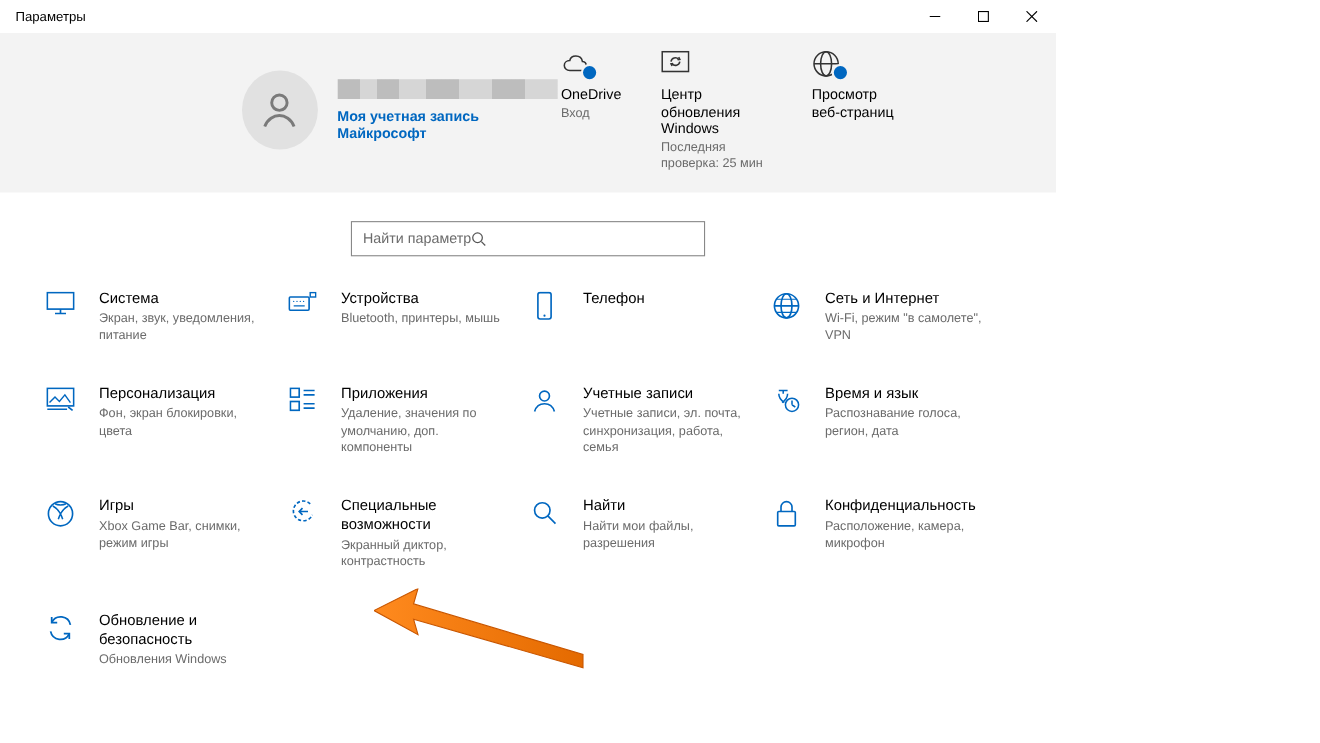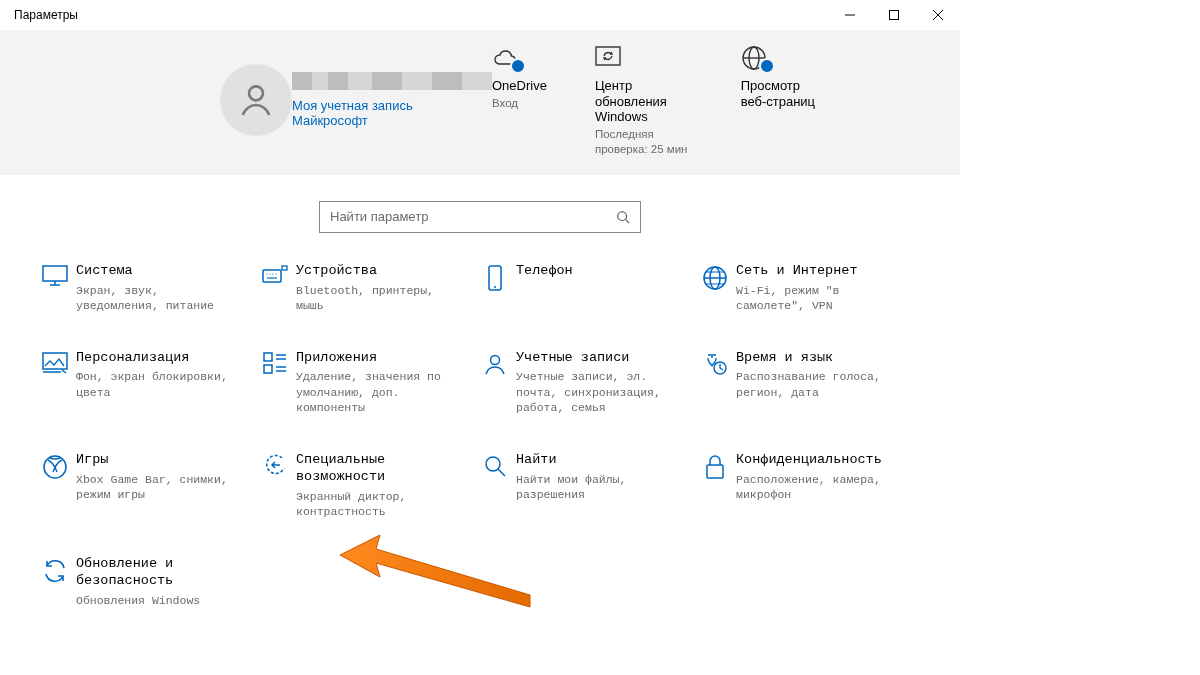--- a/index.html
+++ b/index.html
@@ -40,21 +40,23 @@
 
   .header {
     background: #f3f3f3;
     padding: 14px 40px 18px 40px;
     display: flex;
     justify-content: space-between;
   }
   .profile-block {
     display: flex;
     align-items: center;
+    gap: 18px;
     margin-left: 180px;
+    font-weight: bold;
   }
   .avatar-circle {
     width: 72px;
     height: 72px;
     border-radius: 50%;
     background: #e1e1e1;
     display: flex;
     align-items: center;
     justify-content: center;
     color: #7a7a7a;
@@ -66,21 +68,21 @@
     margin-bottom: 8px;
   }
   .profile-link {
     color: #0067c0;
     font-size: 13px;
     cursor: pointer;
   }
 
   .status-tiles {
     display: flex;
-    gap: 48px;
+    gap: 36px;
     margin-right: 100px;
   }
   .status-tile {
     max-width: 140px;
     font-size: 12px;
   }
   .status-tile .st-icon {
     height: 28px;
     display: flex;
     align-items: center;
@@ -105,41 +107,39 @@
     display: flex;
     justify-content: center;
     padding: 26px 0 30px 0;
   }
   .search-box {
     width: 300px;
     height: 30px;
     border: 1px solid #888;
     display: flex;
     align-items: center;
-    justify-content: space-between;
     padding: 0 10px;
     font-size: 13px;
     color: #6b6b6b;
     background: #fff;
   }
 
   .grid {
     display: grid;
     grid-template-columns: repeat(4, 220px);
     column-gap: 0;
     row-gap: 36px;
     justify-content: center;
     padding: 0 0 20px 0;
   }
   .tile {
     display: flex;
-    gap: 6px;
+    gap: 20px;
     padding-right: 18px;
     cursor: pointer;
-    font-family: Liberation Mono, monospace;
   }
   .tile-icon {
     width: 30px;
     flex: 0 0 30px;
     color: #0067c0;
     display: flex;
     justify-content: center;
     padding-top: 2px;
   }
   .tile-text .t-title {

